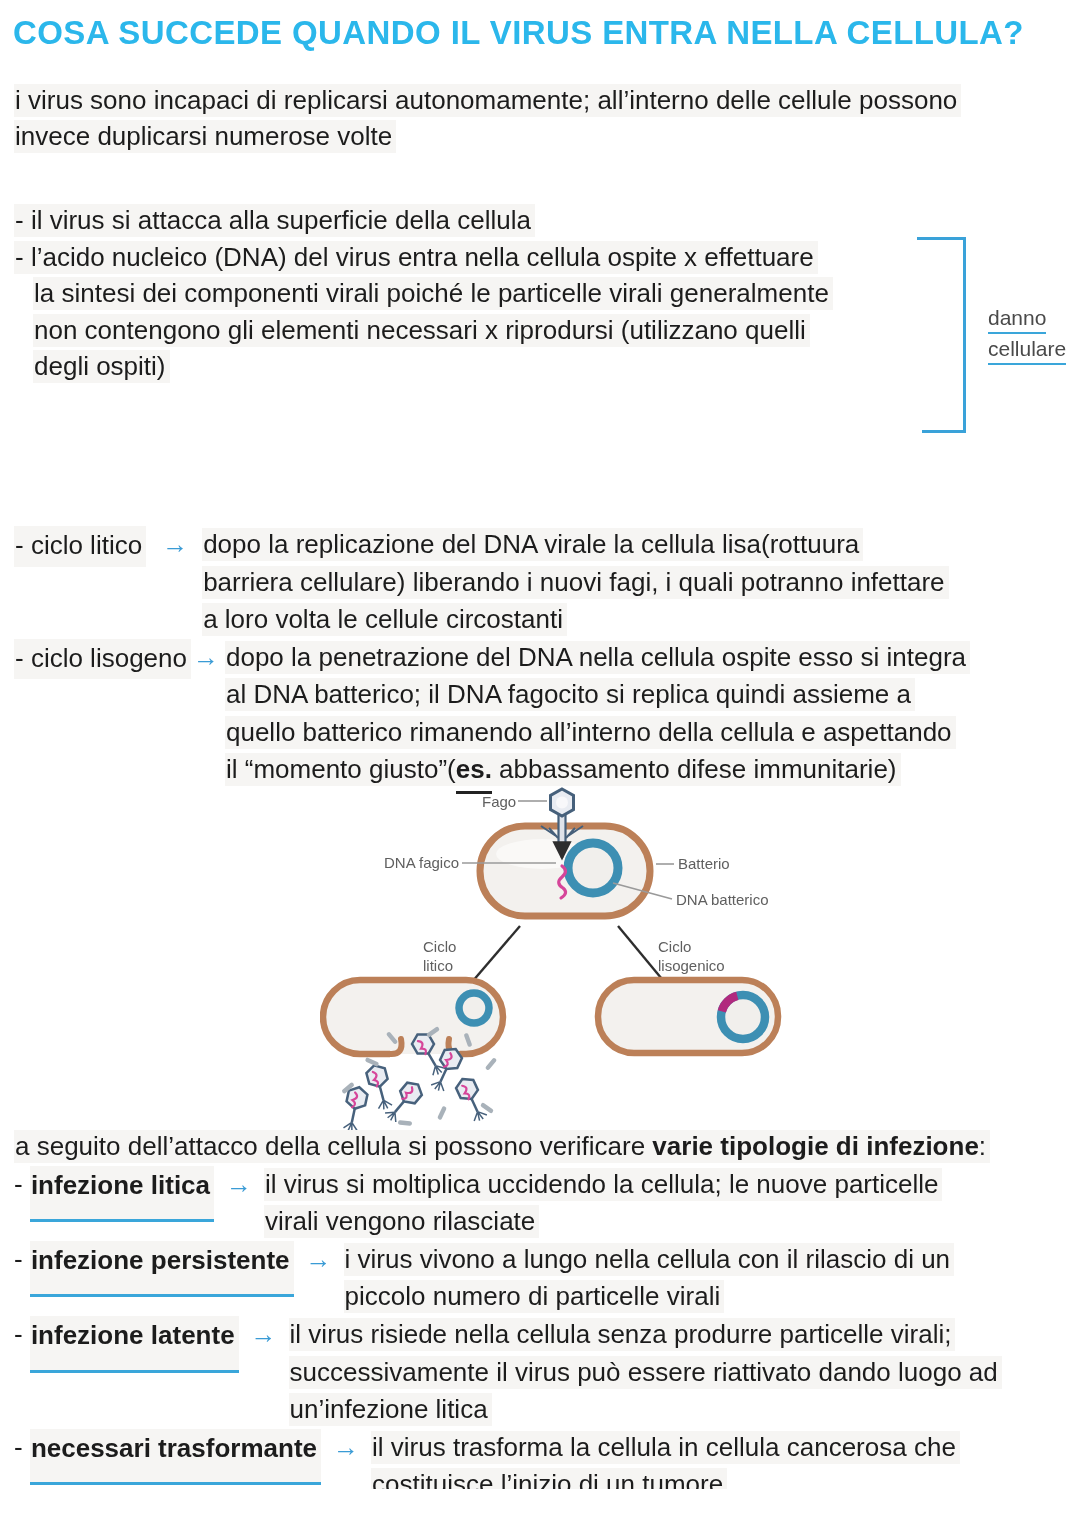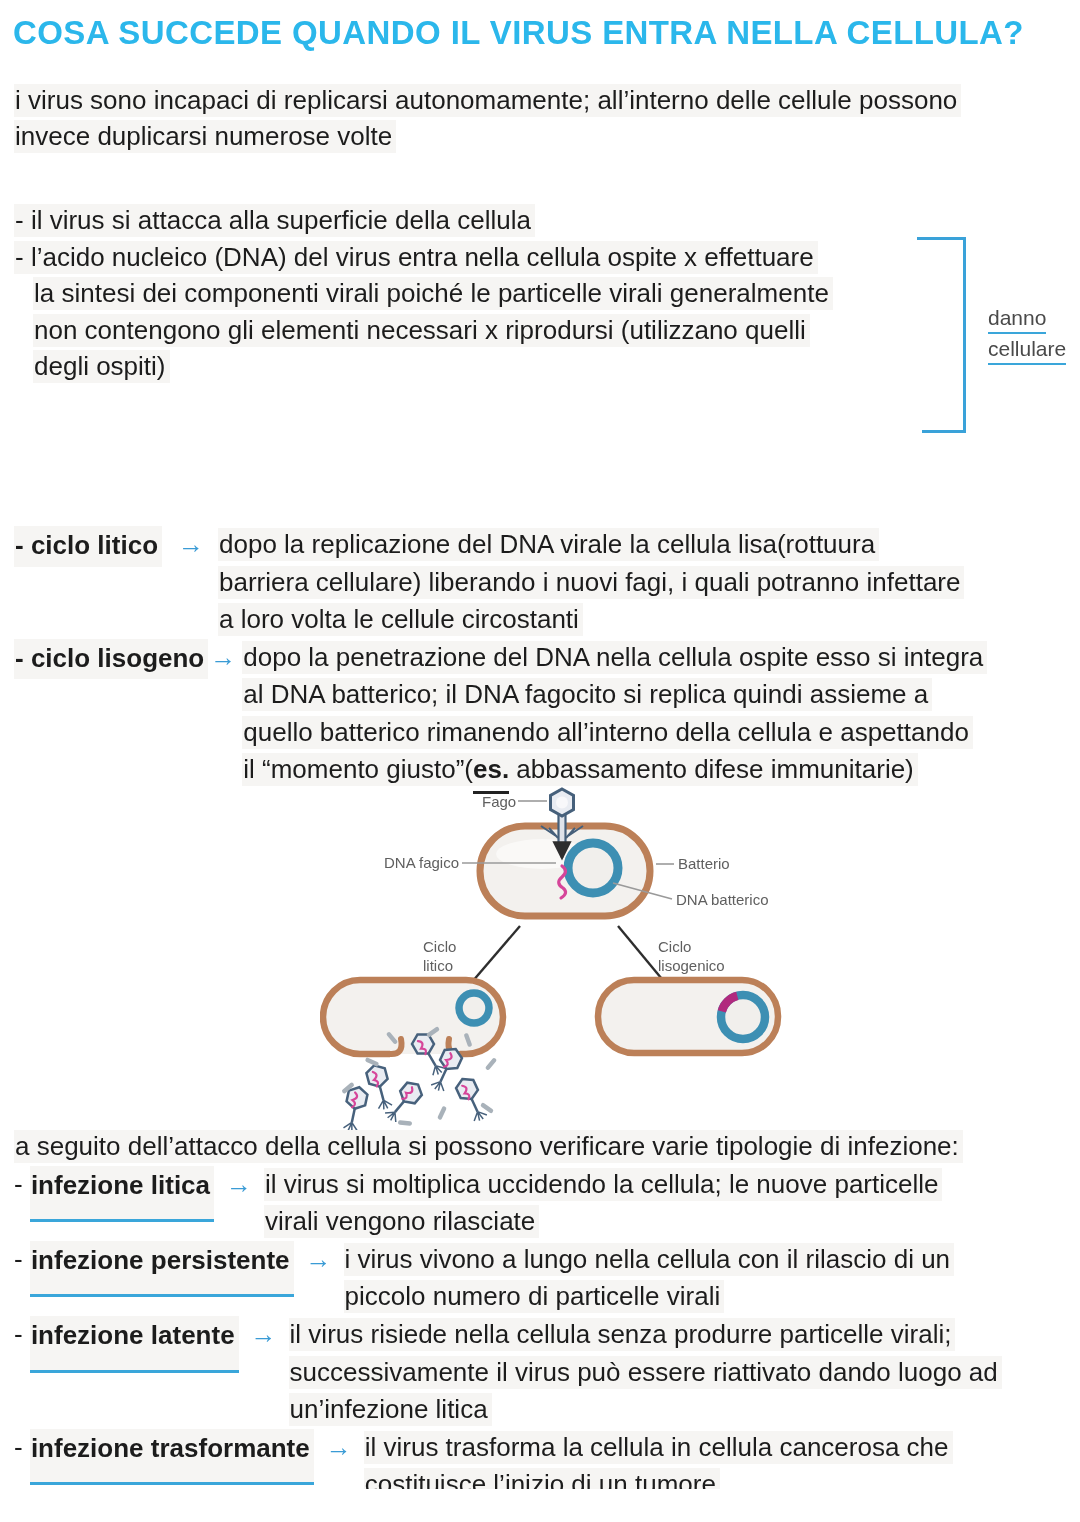--- a/index.html
+++ b/index.html
@@ -27,35 +27,35 @@
   }
   .bracket-tick {
     position:absolute; left:922px; top:430px; width:41px; height:0;
     border-top:3px solid var(--c-bracket,#3aa2d9);
   }
   .sidenote { position:absolute; left:988px; top:304px; font-size:21px; color:#4a4a4a; line-height:27px; }
   .sn { border-bottom:2px solid var(--c-underline,#3aa6da); padding-bottom:1px; display:inline-block; margin-bottom:1px; }
   .noteda { position:absolute; left:90px; top:452px; font-size:26px; }
   .cycles { left:14px; top:526px; line-height:37.5px; }
   .crow { display:flex; align-items:flex-start; }
-  .cterm { font-weight:700; white-space:pre;text-align:right; }
+  .cterm { font-weight:400; white-space:pre;text-align:right; }
   .arrow { color:var(--c-arrow,#3a9bd5); white-space:pre; }
   .a1 { margin:0 14px 0 16px; }
   .a2 { margin:0 6px 0 2px; }
   .cdesc { display:flex; flex-direction:column; }
   .em { font-weight:700; border-bottom:3px solid #222; padding-bottom:7px; }
   .infections { left:14px; top:1128px; line-height:37.6px; }
   .irow { display:flex; align-items:flex-start; }
   .idash { white-space:pre; }
   .iterm {
     font-weight:700;
     border-bottom:3px solid var(--c-underline,#3aa6da); padding-bottom:15px;
   }
   .irow .arrow { margin:0 12px; }
-  b { font-weight:400;text-align:right; }
+  b { font-weight:700;text-align:right; }
   .diagram { position:absolute; left:320px; top:780px; width:500px; height:360px; }
   .dlabel { font-size:15px; fill:#5f5f5f; font-family:"Liberation Sans", sans-serif; }
   .leader { stroke:#9a9a9a; stroke-width:1.6; }
   .footer-bar {
     position:absolute; left:0; top:1512px; width:1080px; height:10px;
     background:#ececec; border-top:1px solid #d9d9d9;
   }
 </style>
 </head>
 <body>
@@ -212,21 +212,21 @@
       <span class="arrow">→</span>
       <div class="cdesc">
         <div class="ln"><span class="hl">il virus risiede nella cellula senza produrre particelle virali;</span></div>
         <div class="ln"><span class="hl">successivamente il virus può essere riattivato dando luogo ad</span></div>
         <div class="ln"><span class="hl">un’infezione litica</span></div>
       </div>
     </div>
 
     <div class="irow">
       <span class="idash">- </span>
-      <span class="iterm hl">infezione trasformante</span>
+      <span class="iterm hl">necessari trasformante</span>
       <span class="arrow">→</span>
       <div class="cdesc">
         <div class="ln"><span class="hl">il virus trasforma la cellula in cellula cancerosa che</span></div>
         <div class="ln"><span class="hl">costituisce l’inizio di un tumore</span></div>
       </div>
     </div>
   </div>
 
   <div class="footer-bar"></div>
 

